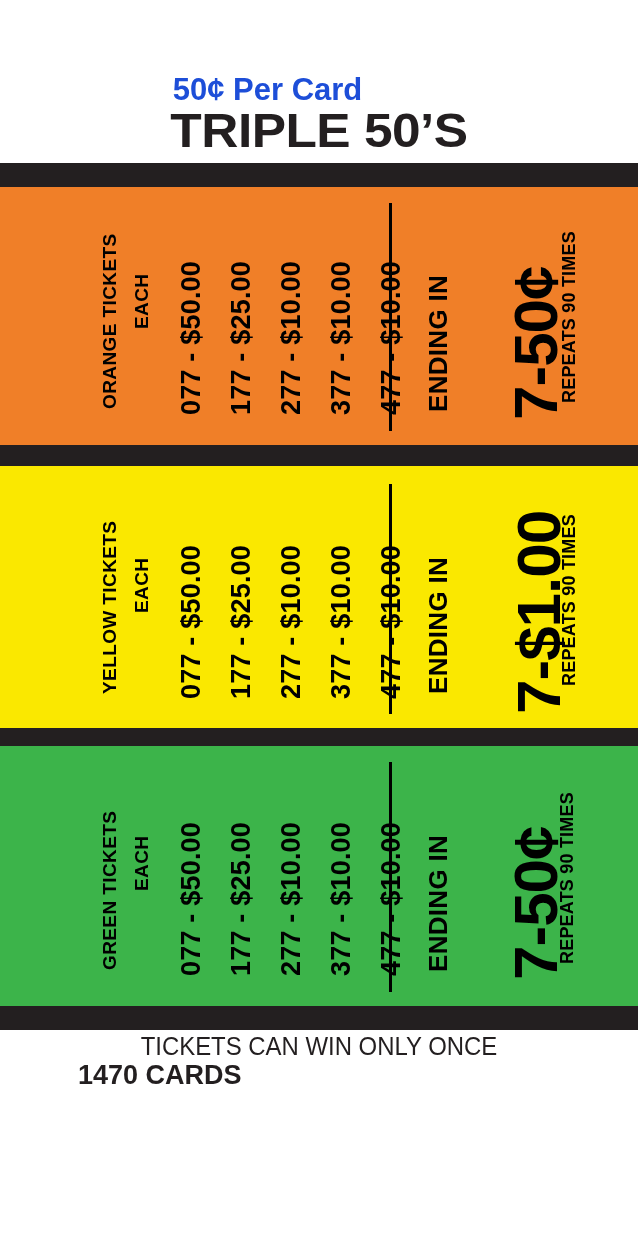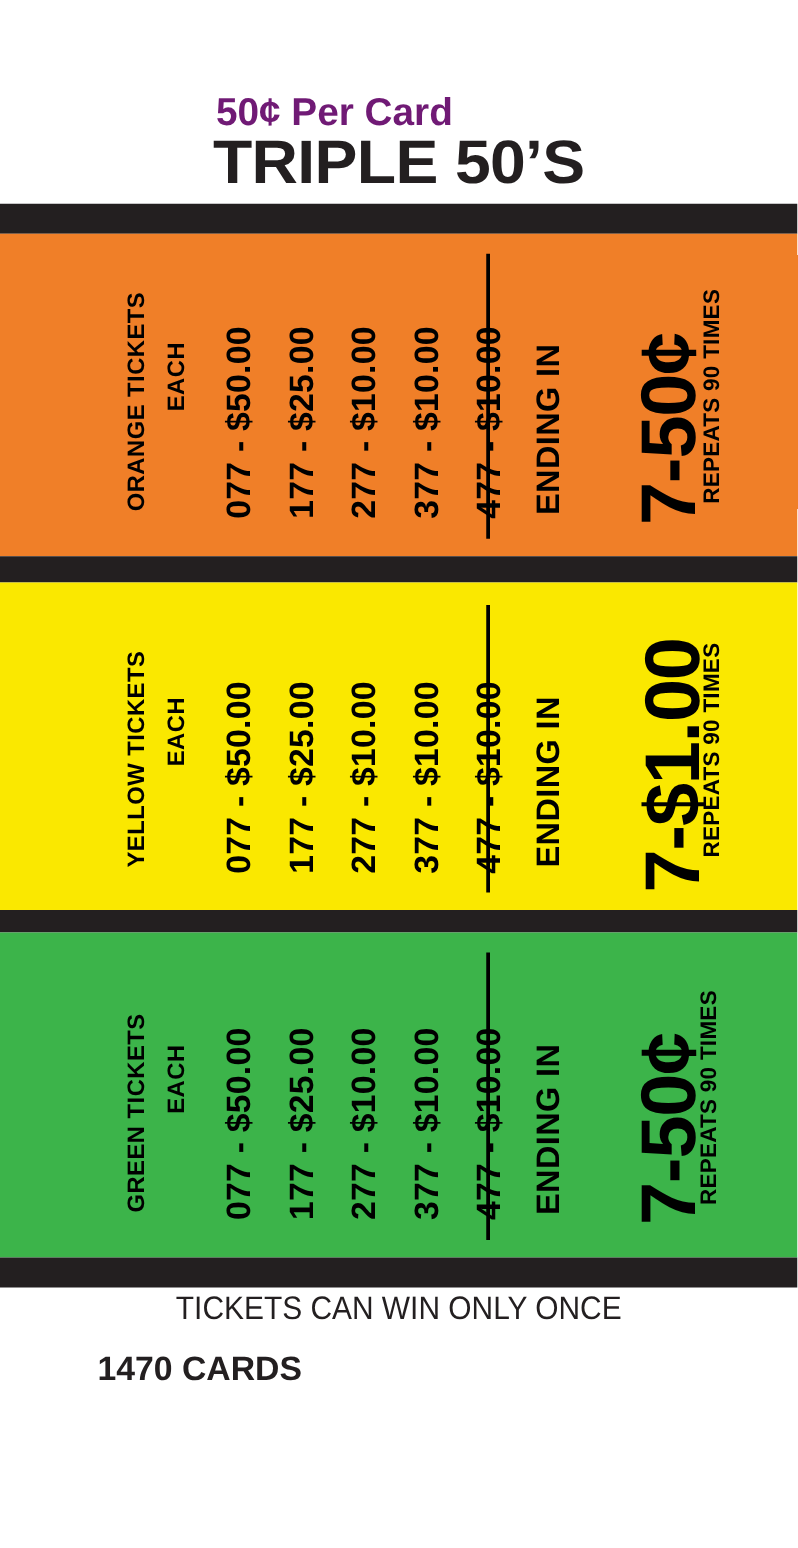--- a/index.html
+++ b/index.html
@@ -31,21 +31,21 @@
     text-align: center;
   }
   .header-sub {
     position: absolute;
     top: 74px;
     left: 0;
     width: 535px;
     font-size: 31px;
     font-weight: bold;
     letter-spacing: 0px;
-    color: #701a75;
+    color: #1d4ed8;
     line-height: 1;
   }
   .header-title {
     position: absolute;
     top: 106px;
     left: 0;
     width: 638px;
     font-size: 49px;
     font-weight: bold;
     letter-spacing: -0.5px;
@@ -137,21 +137,21 @@
     left: 0;
     width: 638px;
     font-size: 26px;
     font-weight: normal;
     color: #231f20;
     line-height: 1;
     transform: scaleX(0.92);
   }
   .footer-row {
     position: absolute;
-    top: 52px;
+    top: 32px;
     left: 0;
     width: 528px;
     height: 32px;
   }
   .footer-cards {
     position: absolute;
     left: 78px;
     top: 0;
     font-size: 27px;
     font-weight: bold;

